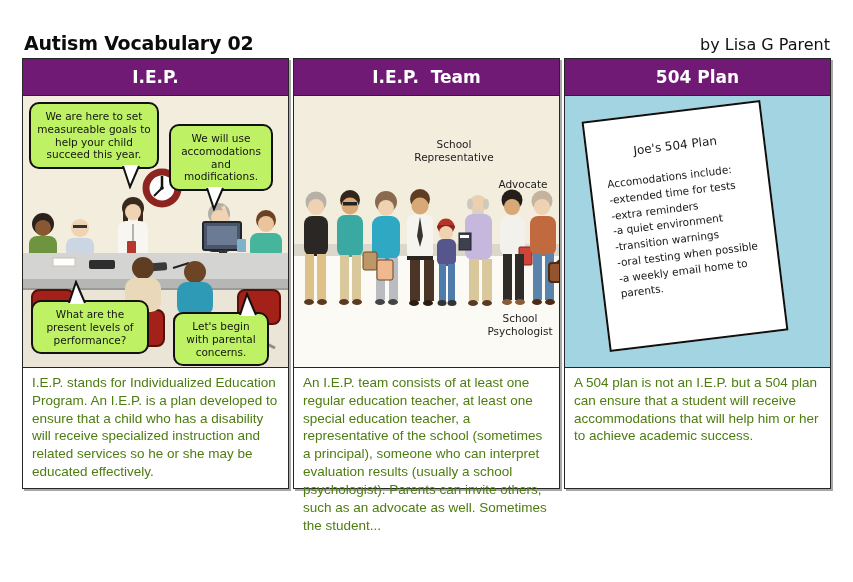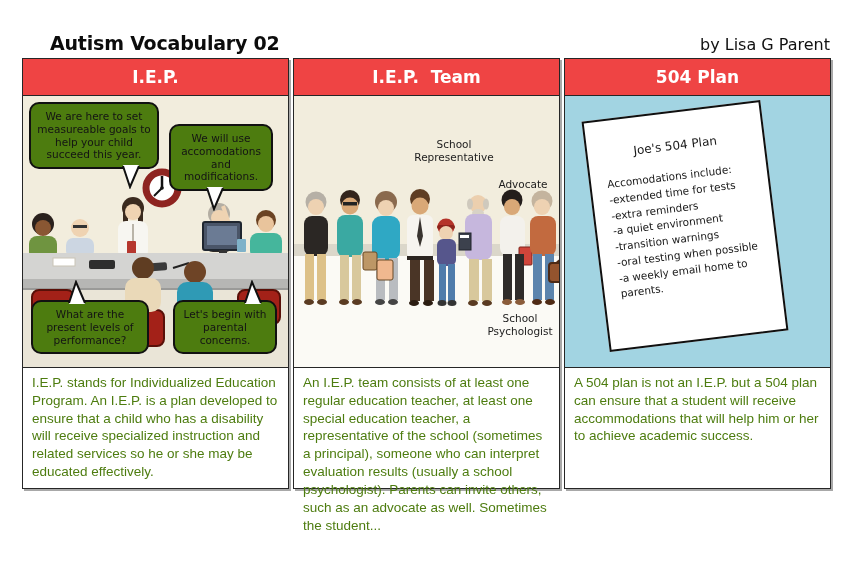--- a/index.html
+++ b/index.html
@@ -4,42 +4,42 @@
 <style>
   * { margin:0; padding:0; box-sizing:border-box; }
   html,body { background:#ffffff; }
   .page {
     position:relative; width:853px; height:582px; background:#ffffff;
     font-family:"Liberation Sans", sans-serif; overflow:hidden;
   }
   .titlebar { position:absolute; top:32px; left:23px; right:23px; height:26px; }
   .doc-title {
     position:absolute; left:1px; top:0; font-size:19px; font-weight:bold; color:#0c0c0c;
-    font-family:"DejaVu Sans", sans-serif; letter-spacing:-0.2px;margin-left:26px;
+    font-family:"DejaVu Sans", sans-serif; letter-spacing:-0.2px;
   }
   .doc-byline {
     position:absolute; right:0; top:3px; font-size:16px; color:#111;
     font-family:"DejaVu Sans", sans-serif;
   }
   .board { position:absolute; top:58px; left:22px; display:flex; gap:4px; }
   .panel { width:267px; background:#fff; border:1px solid #262626; box-shadow:2px 2px 0 #a8a8a8; }
   .panel-header {
-    height:37px; background:#ef4444; color:#fff; display:flex; align-items:center; justify-content:center;
+    height:37px; background:#701a75; color:#fff; display:flex; align-items:center; justify-content:center;
     font-family:"DejaVu Sans", sans-serif; font-weight:bold; font-size:17px; border-bottom:1px solid #262626;
     white-space:pre;
   }
   .panel-art { position:relative; height:272px; overflow:hidden; border-bottom:1px solid #262626; }
   .panel-art svg.scene { position:absolute; inset:0; display:block; }
   .panel-desc {
     height:120px; background:#fff; padding:6px 9px 1px 9px;
     font-size:13.5px; line-height:1.32; color:#4d7c0f; text-align:left;
   }
   
   .bubble {
-    position:absolute; background:#4d7c0f; border:2px solid #111; border-radius:10px;
+    position:absolute; background:#bef264; border:2px solid #111; border-radius:10px;
     padding:6px 5px; text-align:center; font-family:"DejaVu Sans", sans-serif;
     font-size:10.5px; line-height:1.22; color:#141414; z-index:2;
   }
   .tail { position:absolute; width:28px; height:24px; }
   .tail-down { bottom:-22px; }
   .tail-up { top:-22px; }
   
   .art-label {
     position:absolute; font-family:"DejaVu Sans", sans-serif; font-size:10.5px; line-height:1.25;
     color:#1c1c1c; text-align:center; z-index:2;
@@ -176,21 +176,21 @@
           </svg>
         </div>
         <div class="bubble" style="left:8px; top:204px; width:118px;">
           <span>What are the present levels of performance?</span>
           <svg class="tail tail-up" style="left:26%;" width="28" height="24">
             <rect x="6" y="21" width="16" height="3" fill="#fff"></rect>
             <polygon points="6,23 22,23 13,2" fill="#fff"></polygon>
             <path d="M6,23 L13,2 L22,23" fill="none" stroke="#111" stroke-width="2"></path>
           </svg>
         </div>
-        <div class="bubble" style="left:150px; top:204px; width:104px;">
+        <div class="bubble" style="left:150px; top:216px; width:96px;">
           <span>Let's begin with parental concerns.</span>
           <svg class="tail tail-up" style="left:64%;" width="28" height="24">
             <rect x="6" y="21" width="16" height="3" fill="#fff"></rect>
             <polygon points="6,23 22,23 13,2" fill="#fff"></polygon>
             <path d="M6,23 L13,2 L22,23" fill="none" stroke="#111" stroke-width="2"></path>
           </svg>
         </div>
       </div>
       <div class="panel-desc">I.E.P. stands for Individualized Education Program. An I.E.P. is a plan developed to ensure that a child who has a disability will receive specialized instruction and related services so he or she may be educated effectively.</div>
     </div>

